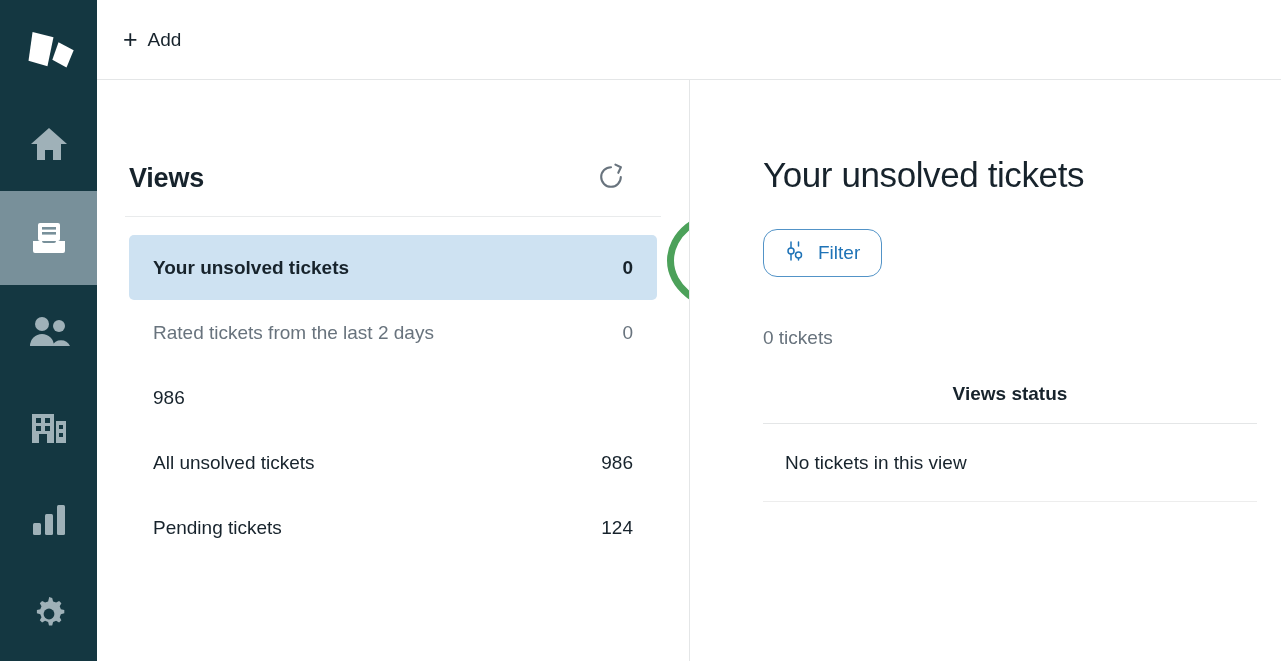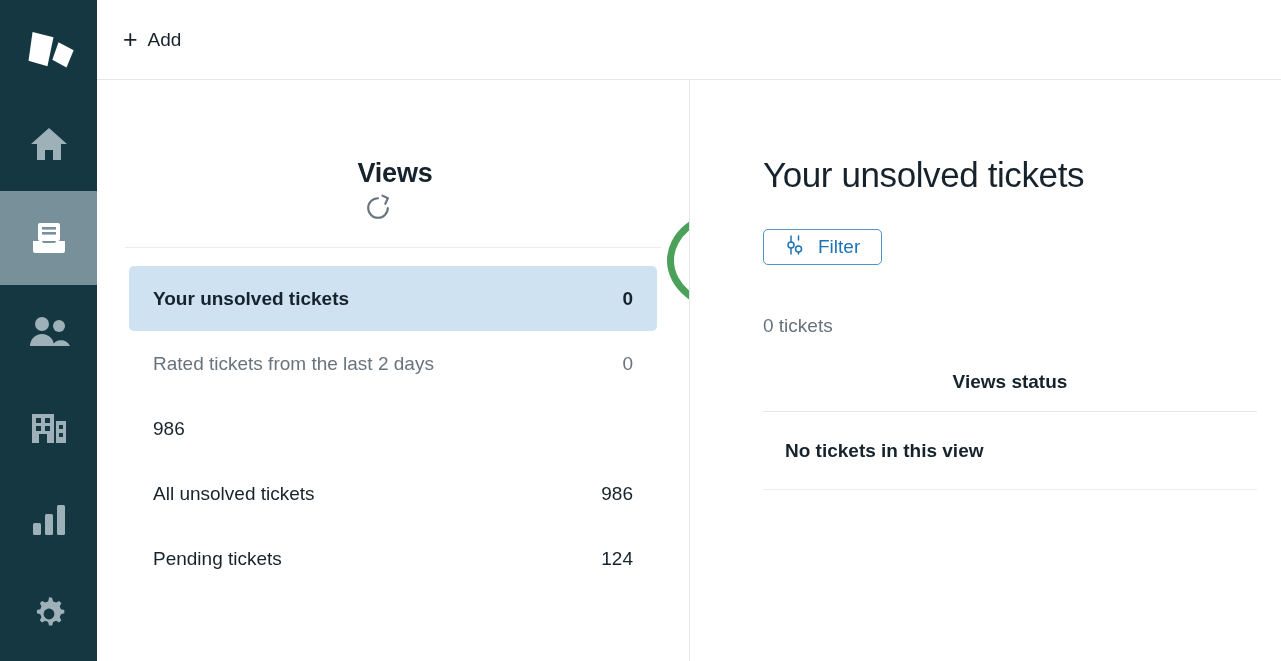--- a/index.html
+++ b/index.html
@@ -55,21 +55,20 @@
     padding: 0 32px;
     position: relative;
     overflow: hidden;
   }
   .views-head {
     display: flex; align-items: center; justify-content: space-between;
     padding-top: 78px;
     padding-bottom: 18px;
     border-bottom: 1px solid #e9ebec;
     margin: 0 -4px 0 -4px;
-    flex-direction: column;
   }
   .views-title {
     font-size: 27px; font-weight: bold; color: #17232c;
     letter-spacing: -0.2px; padding-left: 4px;
   }
   .refresh-btn {
     background: none; border: none; cursor: pointer;
     width: 40px; height: 40px;
     display: flex; align-items: center; justify-content: center;
     margin-right: 30px;
@@ -94,42 +93,41 @@
     flex: 1 1 auto; padding: 0 24px 0 73px; min-width: 0; overflow: hidden;
   }
   .ticket-title {
     font-size: 35px; color: #17232c; font-weight: 400;
     letter-spacing: -0.4px;
     padding-top: 75px;
   }
   .filter-btn {
     margin-top: 34px;
     display: inline-flex; align-items: center; gap: 14px;
-    height: 36px; padding: 0 21px;
-    border: 1px solid #5293c7; border-radius: 5px;
+    height: 48px; padding: 0 21px;
+    border: 1px solid #5293c7; border-radius: 14px;
     background: #fff; cursor: pointer;
     color: #1f73b7; font-size: 19px;
     font-family: "Liberation Sans", sans-serif;
   }
   .tickets-count {
     margin-top: 50px; font-size: 19px; color: #68737d;
   }
   .status-table { margin-top: 34px; width: 100%; }
   .status-th {
     text-align: center; font-size: 19px; font-weight: bold;
     color: #17232c; padding-bottom: 18px;
   }
   .status-divider { border-top: 1px solid #e4e6e7; }
   .status-empty-row {
     border-bottom: 1px solid #ededed;
     height: 78px;
     display: flex; align-items: center;
     font-size: 19px; color: #17232c;
     padding-left: 22px;
-    font-weight: bold;
   }
 
   
   .annotation-ellipse {
     position: absolute;
     left: 570px; top: 129px;
     width: 129px; height: 103px;
     border: 7px solid #4ca15a;
     border-radius: 50%;
     pointer-events: none;

